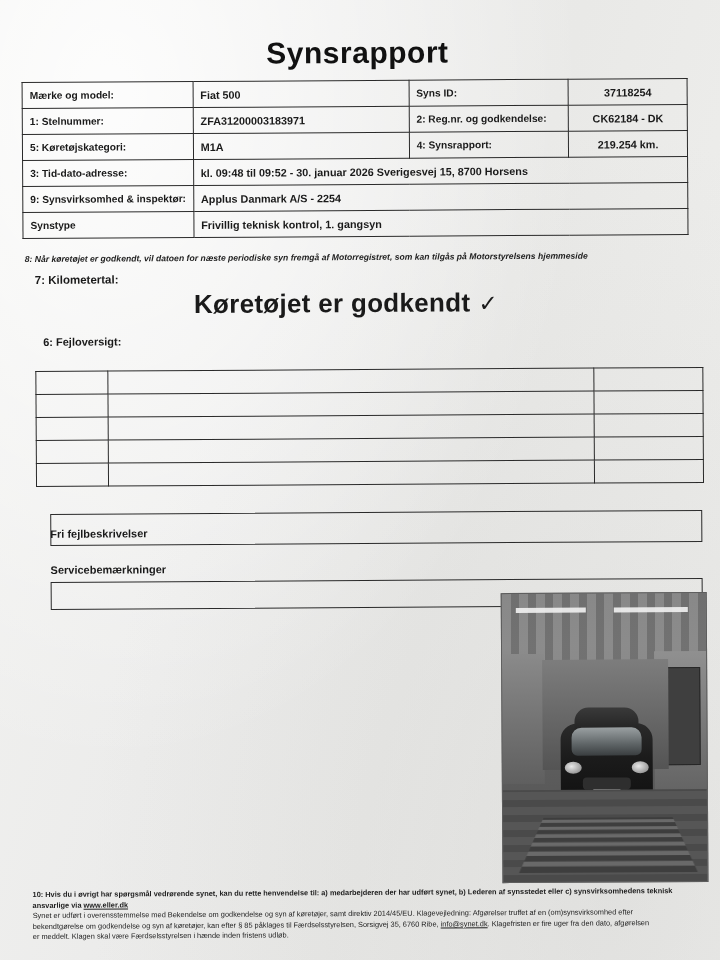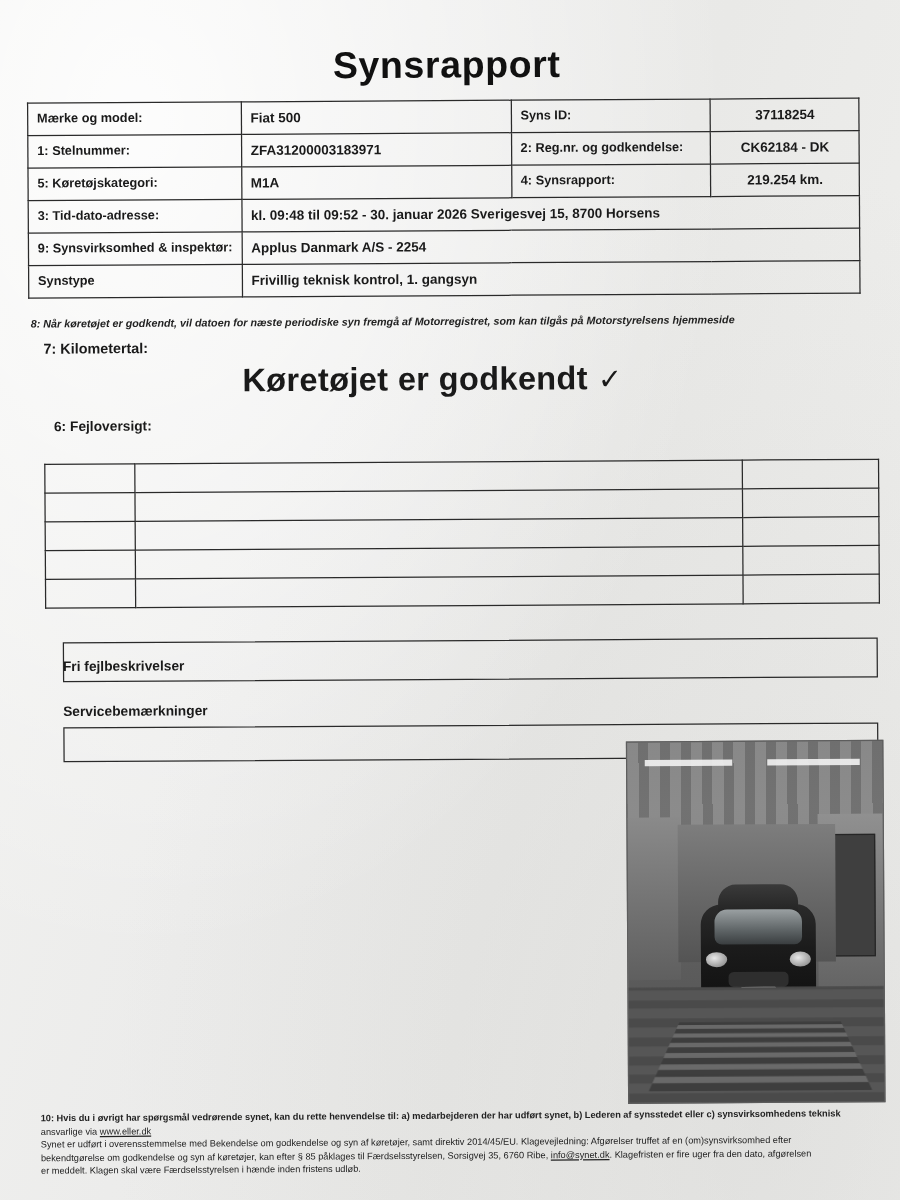--- a/index.html
+++ b/index.html
@@ -253,21 +253,21 @@
   
   .footer {
     position: absolute;
     left: 16px;
     top: 874px;
     width: 660px;
     font-size: 7.4px;
     line-height: 1.42;
     color: #222;
   }
-  .footer .bold { font-weight: normal; margin-top: 16px; }
+  .footer .bold { font-weight: bold; margin-top: 16px; }
   .footer .ln1 { font-weight: bold; }
   .link { text-decoration: underline; }
 
   .spec { white-space: nowrap; }
 </style>
 </head>
 <body>
 
 <div class="page">
   <div class="paper-shade"></div>

